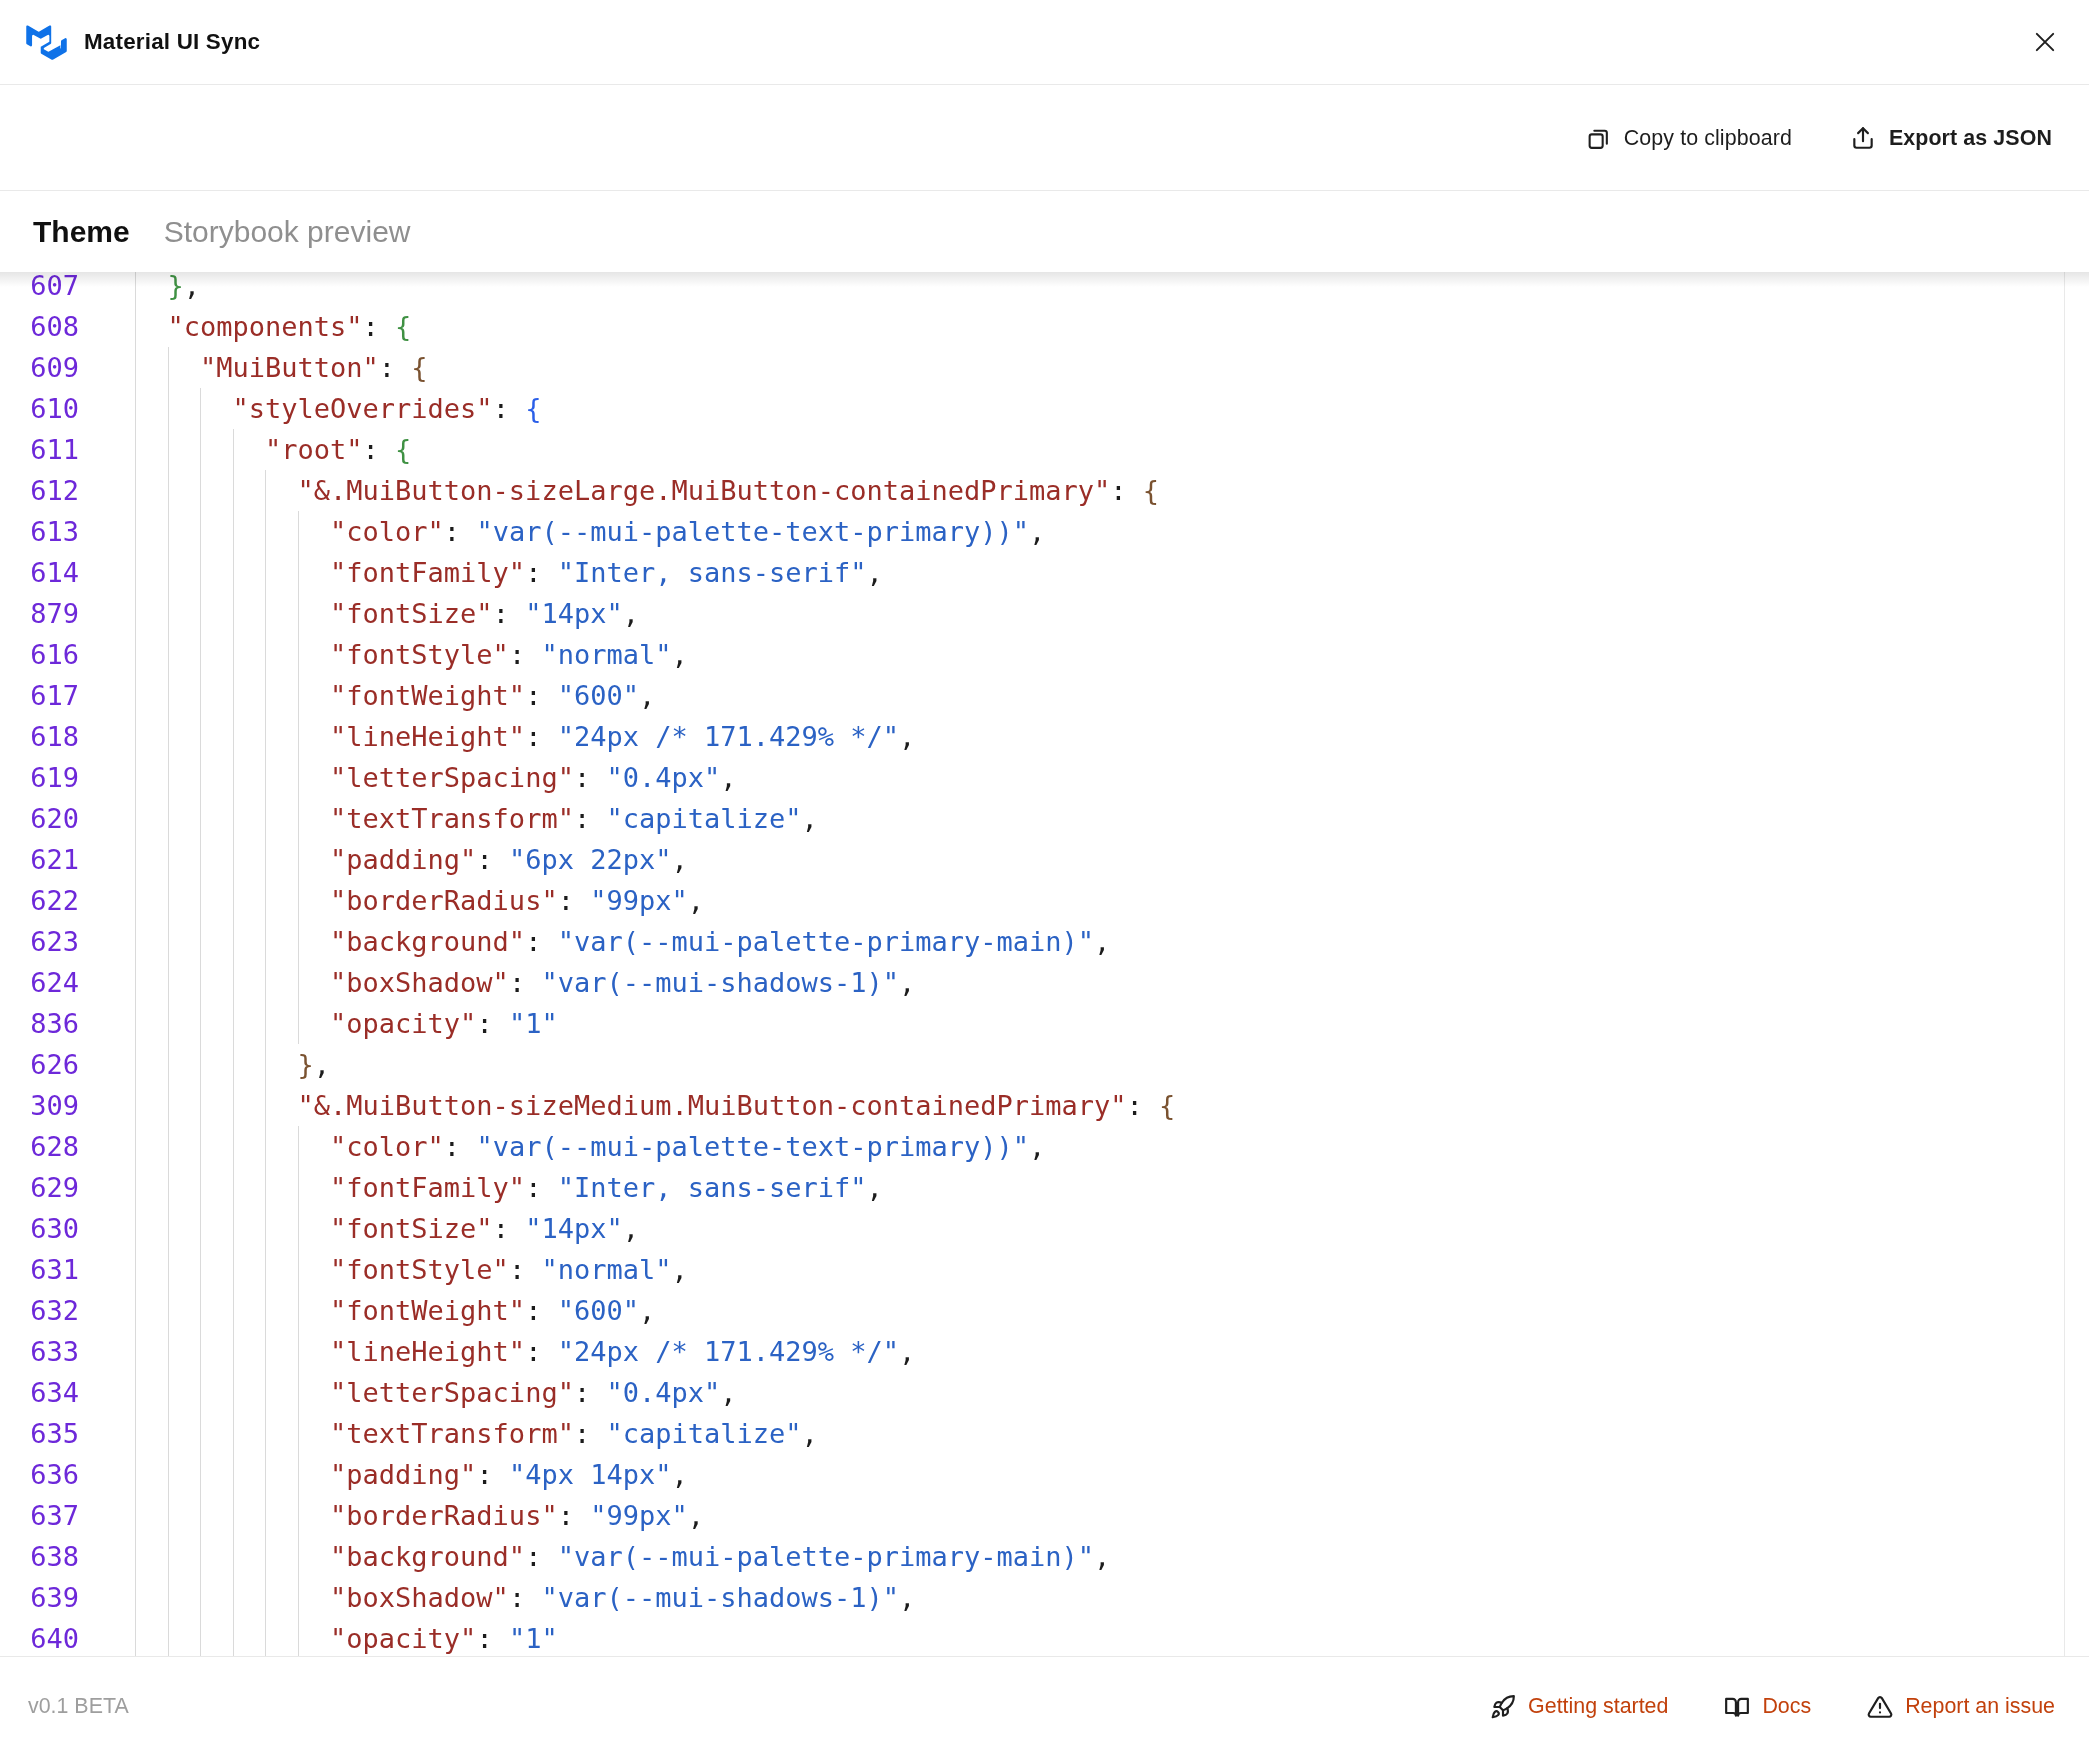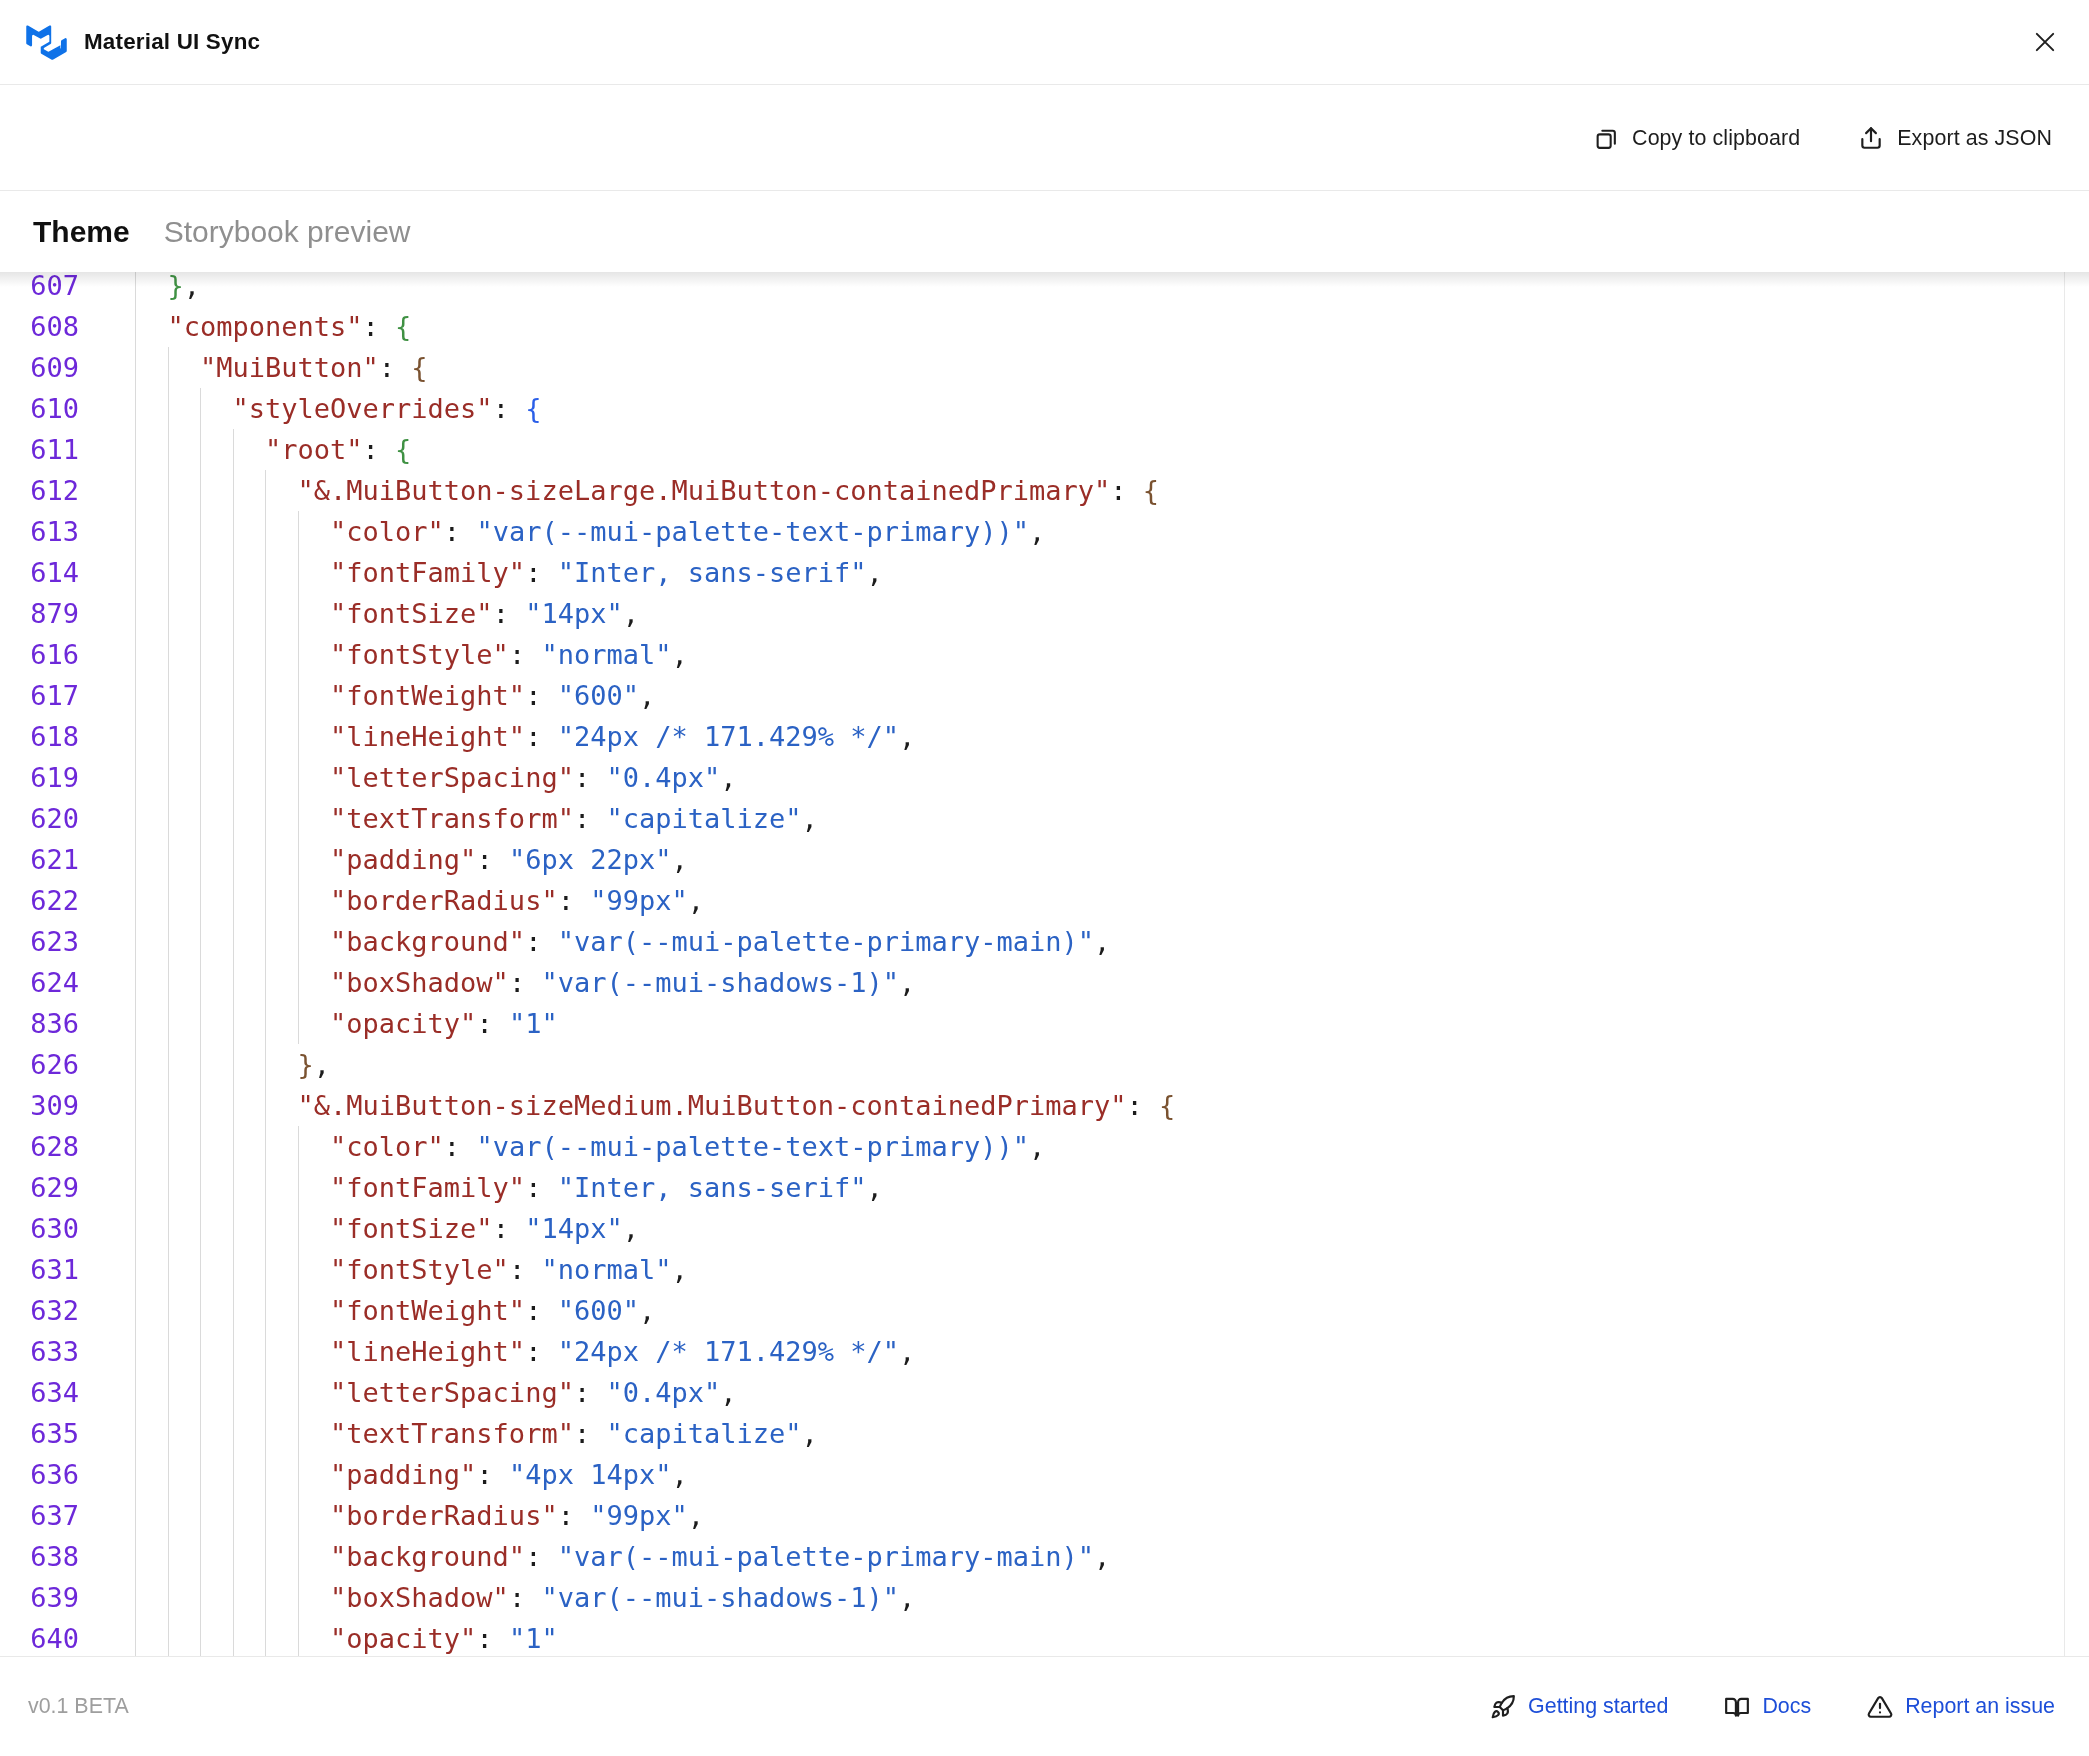--- a/index.html
+++ b/index.html
@@ -38,21 +38,21 @@
     font-family:"Liberation Sans",sans-serif; font-size:22.4px; font-weight:500;
     cursor:pointer; letter-spacing:0.2px;
   }
   .toolbar-spacer { flex:1; }
   .text-btn {
     display:flex; align-items:center; gap:13px;
     background:none; border:none; cursor:pointer;
     font-family:"Liberation Sans",sans-serif; font-size:21.4px; color:#1d1d1d;
     letter-spacing:0.1px;
   }
-  .text-btn + .text-btn { margin-left:58px; }
+  .text-btn + .text-btn { margin-left:58px;font-weight:bold; }
 
   
   .tabs {
     position:absolute; top:192px; left:0; right:0; height:80px;
     display:flex; align-items:center; padding-left:33px; gap:34px;
     background:#fff;
   }
   .tab { font-size:30px; cursor:pointer; }
   .tab.active { font-weight:700; color:#101010; }
   .tab.inactive { font-weight:400; color:#8f8f8f; }
@@ -91,21 +91,21 @@
   .footer {
     position:absolute; left:0; right:0; bottom:0; height:100px;
     border-top:0.9px solid #e9e9e9; background:#fff;
     display:flex; align-items:center; padding:0 34px 0 28px;
   }
   .version { font-size:21.4px; color:#9e9e9e; }
   .footer-spacer { flex:1; }
   .footer-link {
     display:flex; align-items:center; gap:12px;
     background:none; border:none; cursor:pointer;
-    font-family:"Liberation Sans",sans-serif; font-size:21.4px; color:#1d4ed8;
+    font-family:"Liberation Sans",sans-serif; font-size:21.4px; color:#c2410c;
   }
   .footer-link + .footer-link { margin-left:56px; }
 
   svg.stroke-icon { stroke:#1f1f1f; fill:none; stroke-width:2; stroke-linecap:round; stroke-linejoin:round; }
   svg.white-icon  { stroke:#ffffff; fill:none; stroke-width:2.2; stroke-linecap:round; stroke-linejoin:round; }
 </style>
 </head>
 <body>
 
 <div class="header">

